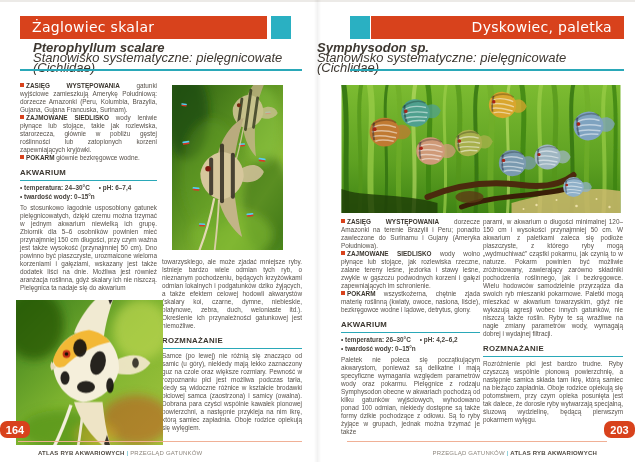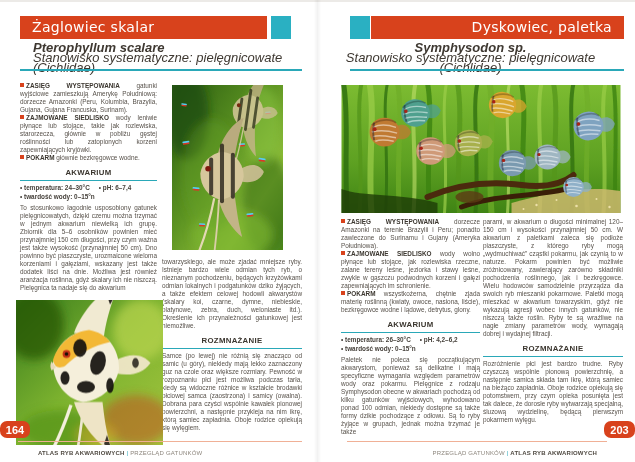--- a/index.html
+++ b/index.html
@@ -15,37 +15,37 @@
   
   .tbar{position:absolute;top:16px;height:23px;background:#d8421c;color:#ffffff;
         font-family:"DejaVu Sans","Liberation Sans",sans-serif;font-size:14px;line-height:23px;letter-spacing:.3px;}
   .tbar-l{left:20px;width:247px;padding-left:12px;box-sizing:border-box;}
   .tbar-r{left:54px;width:253px;text-align:right;padding-right:12px;box-sizing:border-box;}
   .tsq{position:absolute;top:16px;width:20px;height:23px;background:#2ab0c2;}
   .tsq-l{left:271px;}
   .tsq-r{left:33px;}
   .meta{position:absolute;top:43px;font-size:13px;line-height:10px;font-style:italic;color:#3e3831;}
   .meta-l{left:33px;}
-  .meta-r{right:11px;text-align:center;}
+  .meta-r{right:11px;text-align:left;}
   .species{font-weight:bold;}
   .hr-teal{position:absolute;top:69px;height:2px;background:#2aa8b8;}
   .hr-l{left:20px;width:282px;}
   .hr-r{left:33px;width:274px;}
 
   
   .col{position:absolute;}
   .col-l1{left:20px;top:82px;width:137px;}
   .col-l2{left:162px;top:258px;width:140px;}
   .col-r1{left:24px;top:218px;width:139px;}
   .col-r2{left:166px;top:218px;width:140px;}
   .para{margin:0;font-size:6.4px;line-height:8px;text-align:justify;color:#57514a;}
   .lead{color:#3b362f;}
   .sq{display:inline-block;width:3.6px;height:3.6px;background:#d8421c;margin-right:2.5px;vertical-align:1.5px;}
   .sect{margin:6px 0 3px;font-size:7.8px;line-height:10px;font-weight:bold;color:#3b362f;
-        letter-spacing:.3px;border-bottom:1.2px solid #2aa8b8;padding-bottom:2px;text-align:center;}
+        letter-spacing:.3px;border-bottom:1.2px solid #2aa8b8;padding-bottom:2px;}
   .params{margin:1px 0 0;font-size:6.4px;line-height:8px;font-weight:bold;color:#46413b;}
   .params .p2{margin-left:9px;}
   .pm2{margin-bottom:3px;}
 
   
   .photo{position:absolute;display:block;}
   .ph-lt{left:172px;top:85px;width:111px;height:165px;}
   .ph-lb{left:16px;top:300px;width:147px;height:145px;}
   .ph-rw{left:24px;top:85px;width:280px;height:128px;}
 

